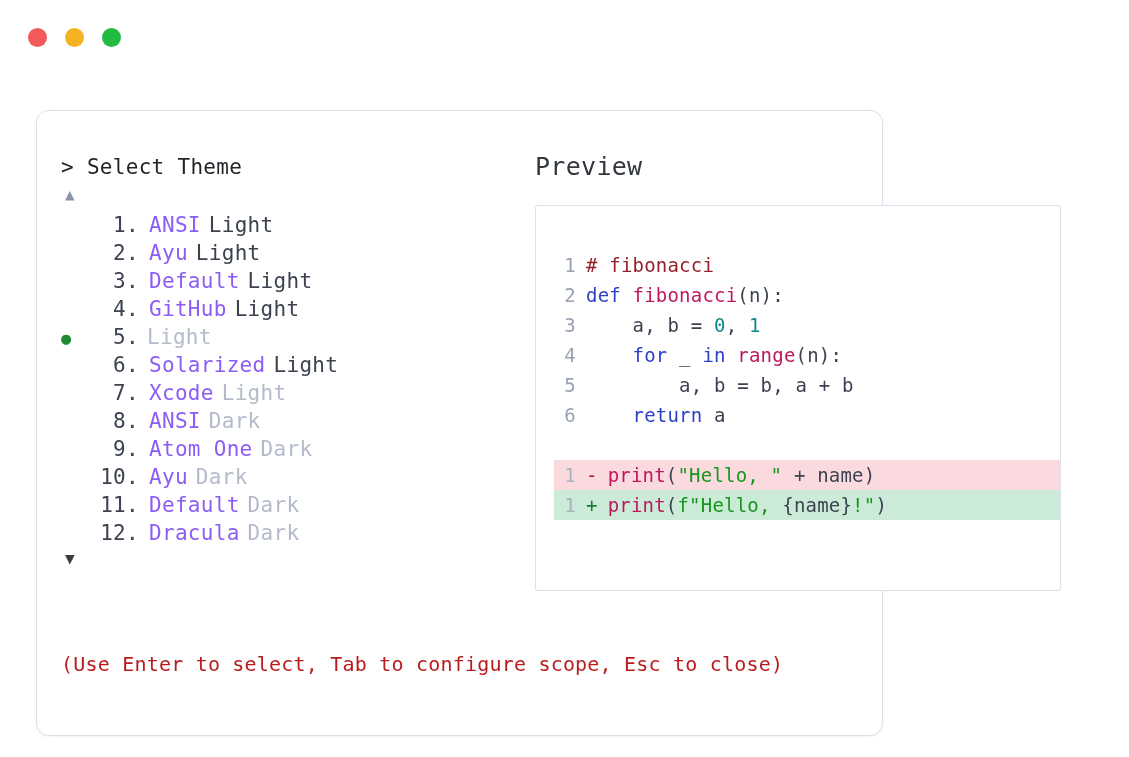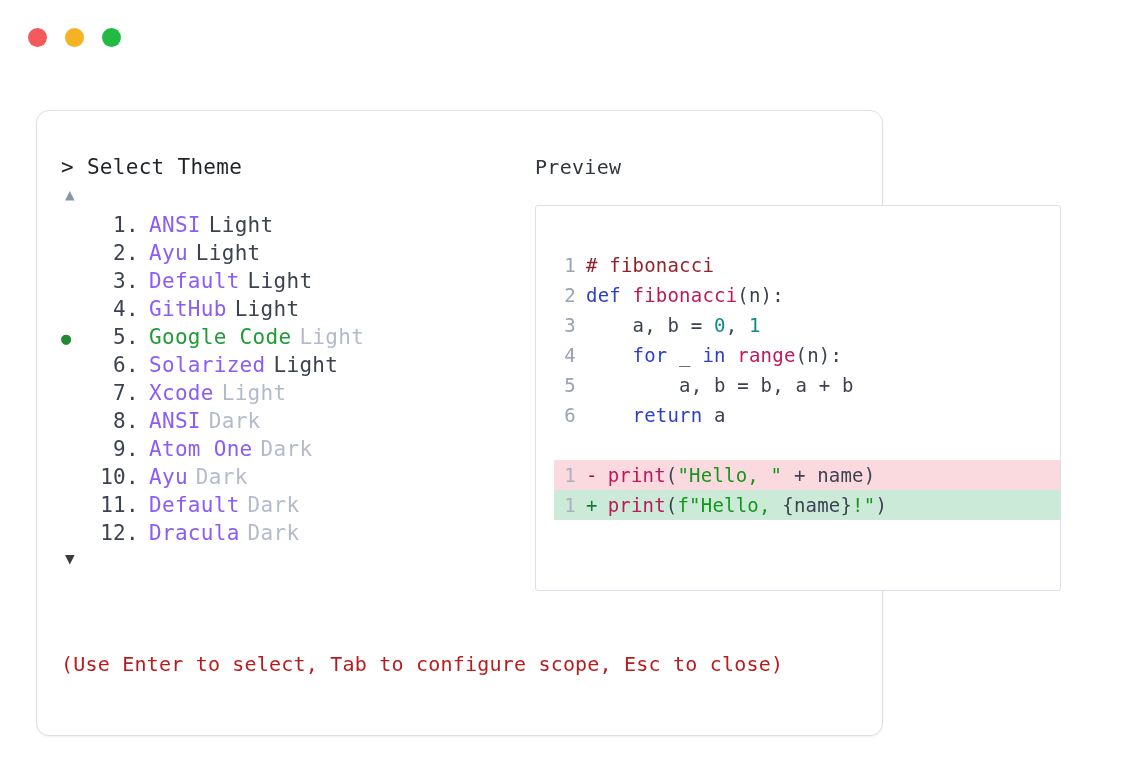--- a/index.html
+++ b/index.html
@@ -140,21 +140,21 @@
   }
 
   
   .right-col {
     position: absolute;
     left: 498px;
     top: 42px;
     width: 530px;
   }
   .preview-label {
-    font-size: 20px;
+    font-size: 25px;
     line-height: 28px;
     color: #32373f;
     letter-spacing: 0.3px;
     white-space: pre;
   }
 
   .preview-box {
     margin-top: 24px;
     width: 526px;
     height: 386px;
@@ -228,21 +228,21 @@
     <div class="card-inner">
 
       <div class="left-col">
         <div class="prompt-header">&gt; Select Theme</div>
         <div class="scroll-arrow scroll-arrow-up">▲</div>
         <div class="theme-list" id="theme-list">
             <div class="theme-row"><span class="bullet-cell empty">●</span><span class="index-cell">1.</span><span class="name-cell">ANSI</span><span class="variant-cell">Light</span></div>
             <div class="theme-row"><span class="bullet-cell empty">●</span><span class="index-cell">2.</span><span class="name-cell">Ayu</span><span class="variant-cell">Light</span></div>
             <div class="theme-row"><span class="bullet-cell empty">●</span><span class="index-cell">3.</span><span class="name-cell">Default</span><span class="variant-cell">Light</span></div>
             <div class="theme-row"><span class="bullet-cell empty">●</span><span class="index-cell">4.</span><span class="name-cell">GitHub</span><span class="variant-cell">Light</span></div>
-            <div class="theme-row selected"><span class="bullet-cell">●</span><span class="index-cell">5.</span><span class="name-cell">Google Code</span><span class="variant-cell muted">Light</span></div>
+            <div class="theme-row selected"><span class="bullet-cell">●</span><span class="index-cell">5.</span><span class="variant-cell muted">Light</span></div>
             <div class="theme-row"><span class="bullet-cell empty">●</span><span class="index-cell">6.</span><span class="name-cell">Solarized</span><span class="variant-cell">Light</span></div>
             <div class="theme-row"><span class="bullet-cell empty">●</span><span class="index-cell">7.</span><span class="name-cell">Xcode</span><span class="variant-cell muted">Light</span></div>
             <div class="theme-row"><span class="bullet-cell empty">●</span><span class="index-cell">8.</span><span class="name-cell">ANSI</span><span class="variant-cell muted">Dark</span></div>
             <div class="theme-row"><span class="bullet-cell empty">●</span><span class="index-cell">9.</span><span class="name-cell">Atom One</span><span class="variant-cell muted">Dark</span></div>
             <div class="theme-row"><span class="bullet-cell empty">●</span><span class="index-cell">10.</span><span class="name-cell">Ayu</span><span class="variant-cell muted">Dark</span></div>
             <div class="theme-row"><span class="bullet-cell empty">●</span><span class="index-cell">11.</span><span class="name-cell">Default</span><span class="variant-cell muted">Dark</span></div>
             <div class="theme-row"><span class="bullet-cell empty">●</span><span class="index-cell">12.</span><span class="name-cell">Dracula</span><span class="variant-cell muted">Dark</span></div>
           </div>
         <div class="scroll-arrow scroll-arrow-down">▼</div>
       </div>

